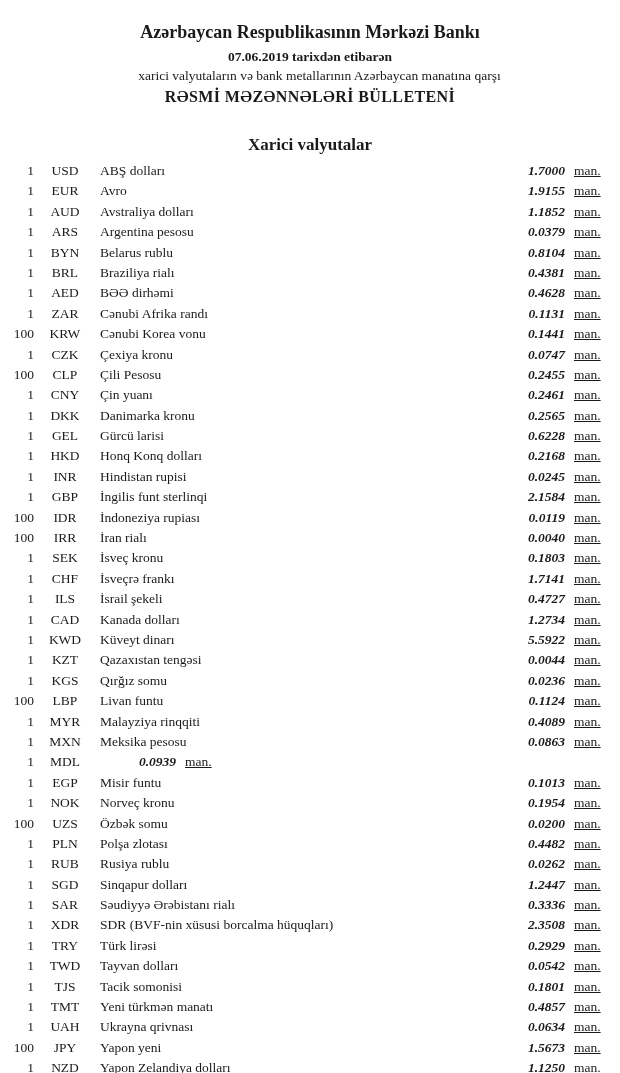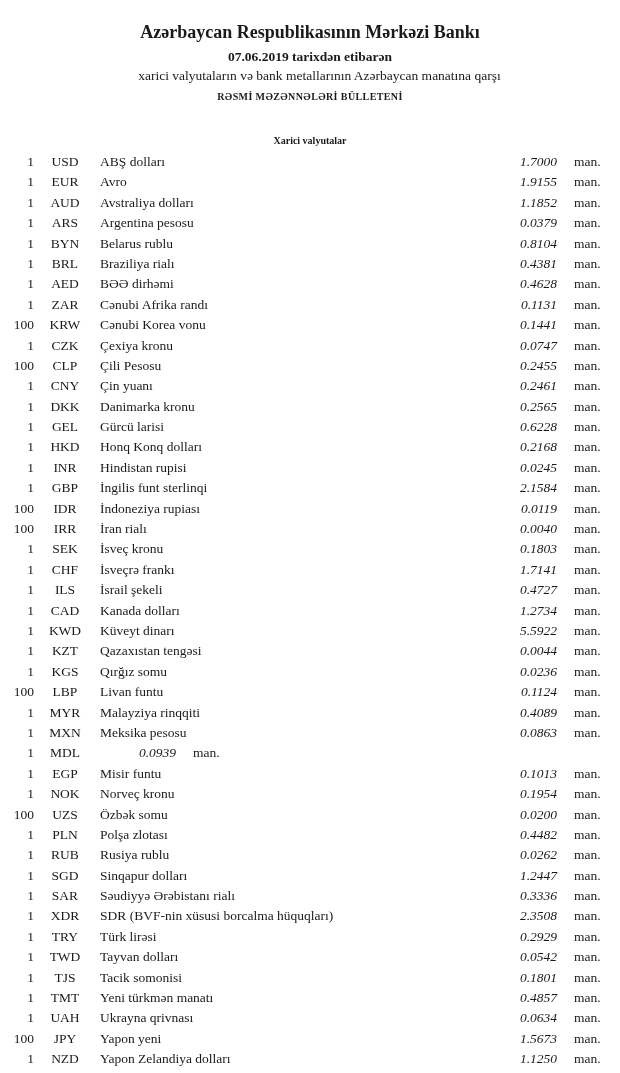--- a/index.html
+++ b/index.html
@@ -34,29 +34,29 @@
     font-size: 13.5px;
     font-weight: bold;
     line-height: 19px;
   }
   .hdr-sub {
     font-size: 13.5px;
     line-height: 19px;
     padding-left: 19px;
   }
   .hdr-bulletin {
-    font-size: 10px;
+    font-size: 16px;
     font-weight: bold;
     letter-spacing: 0.4px;
     line-height: 20px;
     margin-top: 2px;
   }
   .section-title {
     text-align: center;
-    font-size: 10px;
+    font-size: 17px;
     font-weight: bold;
     margin-top: 28px;
     margin-bottom: 8px;
   }
   .table {
     width: 100%;
   }
   .row {
     display: flex;
     align-items: baseline;
@@ -77,29 +77,30 @@
   .cell-name {
     flex: 1 1 auto;
     text-align: left;
     padding-left: 10px;
     white-space: nowrap;
     overflow: hidden;
   }
   .cell-rate {
     width: 86px;
     text-align: right;
-    font-weight: normal;
+    font-weight: bold;
     font-style: italic;
     flex: 0 0 auto;
   }
   .cell-unit {
     width: 46px;
     text-align: left;
-    padding-left: 17px;
+    padding-left: 9px;
     flex: 0 0 auto;
+    text-decoration: underline;
   }
 </style>
 </head>
 <body>
 
 <div class="page">
 
   <div class="hdr">
     <div class="hdr-title">Azərbaycan Respublikasının Mərkəzi Bankı</div>
     <div class="hdr-date">07.06.2019 tarixdən etibarən</div>

